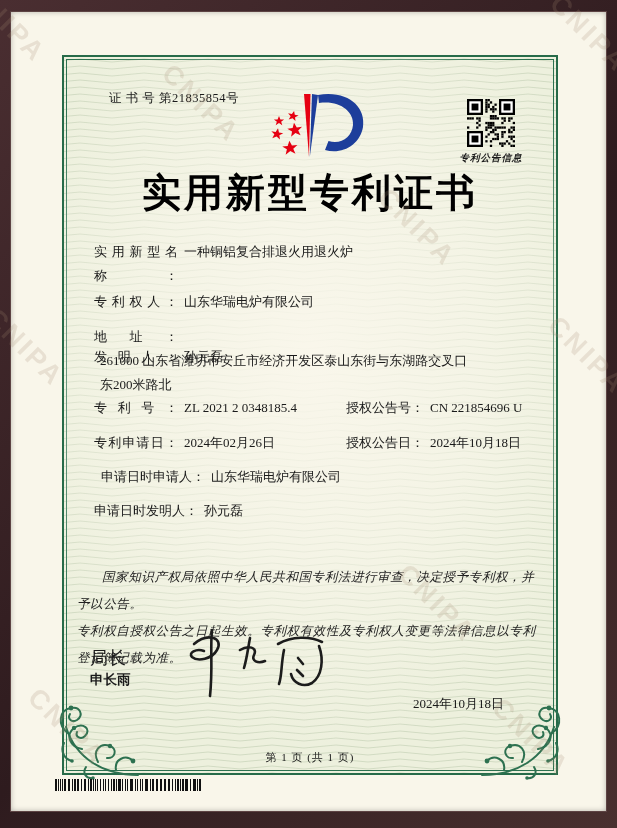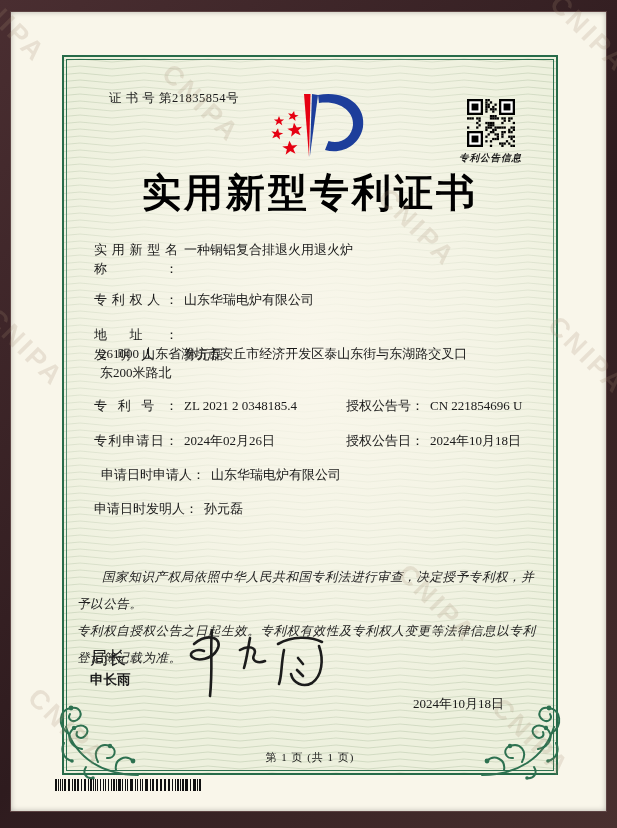--- a/index.html
+++ b/index.html
@@ -37,28 +37,28 @@
   }
   .guilloche{position:absolute;inset:0;z-index:0;}
   .center-glow{
     position:absolute;inset:0;z-index:1;
     background:radial-gradient(ellipse 65% 55% at 50% 42%, rgba(250,247,236,.95) 0%, rgba(250,247,236,.55) 55%, rgba(250,247,236,0) 100%);
   }
   .content{position:absolute;inset:0;z-index:4;color:#1a1a1a;}
 
   .cert-no{position:absolute;left:45px;top:33px;font-size:12.5px;letter-spacing:.5px;}
   .logo{position:absolute;left:196px;top:33px;width:112px;height:80px;}
-  .qr-wrap{position:absolute;left:395px;top:42px;width:64px;text-align:left;}
+  .qr-wrap{position:absolute;left:395px;top:42px;width:64px;text-align:center;}
   .qr-box{width:48px;height:48px;margin:0 auto;}
   .qr-label{font-size:9.5px;font-weight:bold;letter-spacing:1px;margin-top:5px;font-style:italic;}
   .title{
     position:absolute;left:0;top:109px;width:100%;text-align:center;
     font-size:39px;font-weight:bold;letter-spacing:3px;color:#000;
   }
-  .row{position:absolute;left:30px;right:18px;font-size:13px;line-height:19px;}
+  .row{position:absolute;left:30px;right:18px;font-size:13px;line-height:24px;}
   .lbl{display:inline-block;width:84px;text-align:justify;text-align-last:justify;vertical-align:top;}
   .lbl.wide{width:auto;text-align-last:auto;}
   .val{display:inline-block;margin-left:6px;vertical-align:top;}
   .val.wrap{width:368px;}
   .col2{position:absolute;left:252px;top:0;}
   .col2 .lbl{width:78px;}
   .body-text{position:absolute;left:13px;top:494px;width:470px;
     font-size:12.5px;line-height:27px;font-style:italic;letter-spacing:.6px;color:#222;}
   .body-text .l1{display:block;text-indent:2em;}
   .body-text .l2{display:block;}

